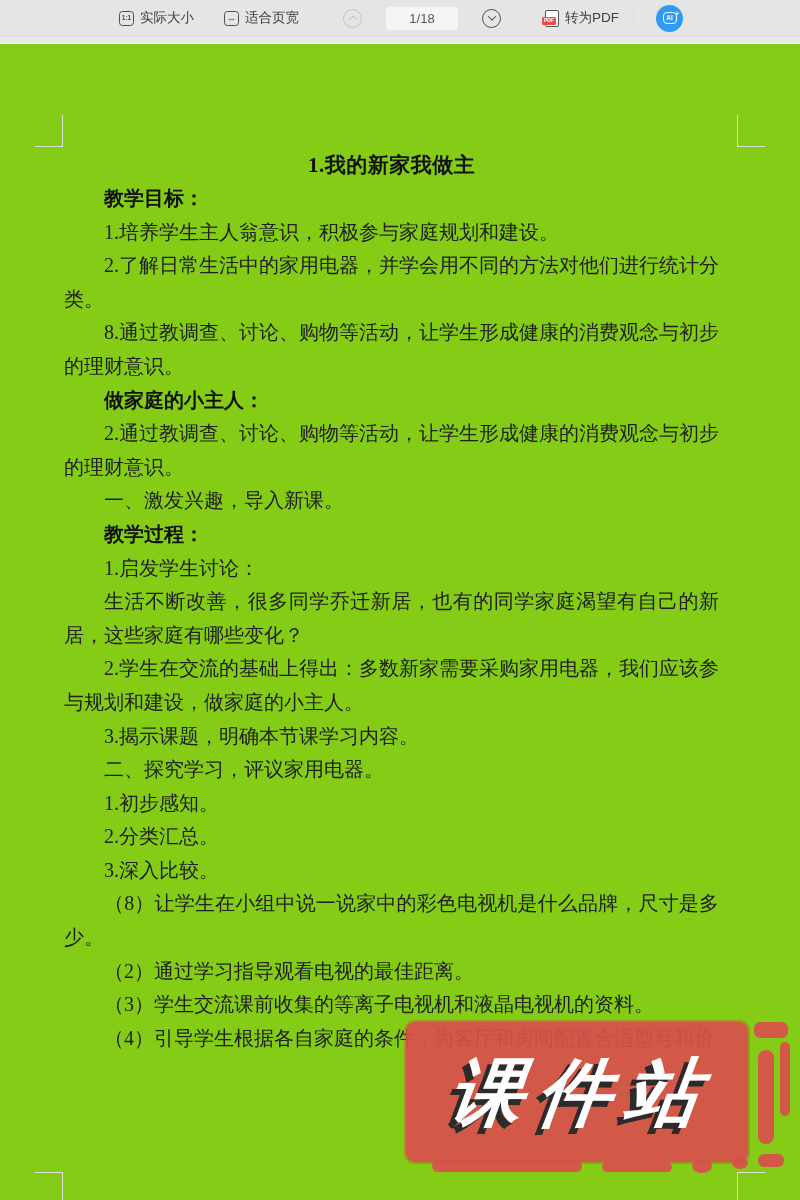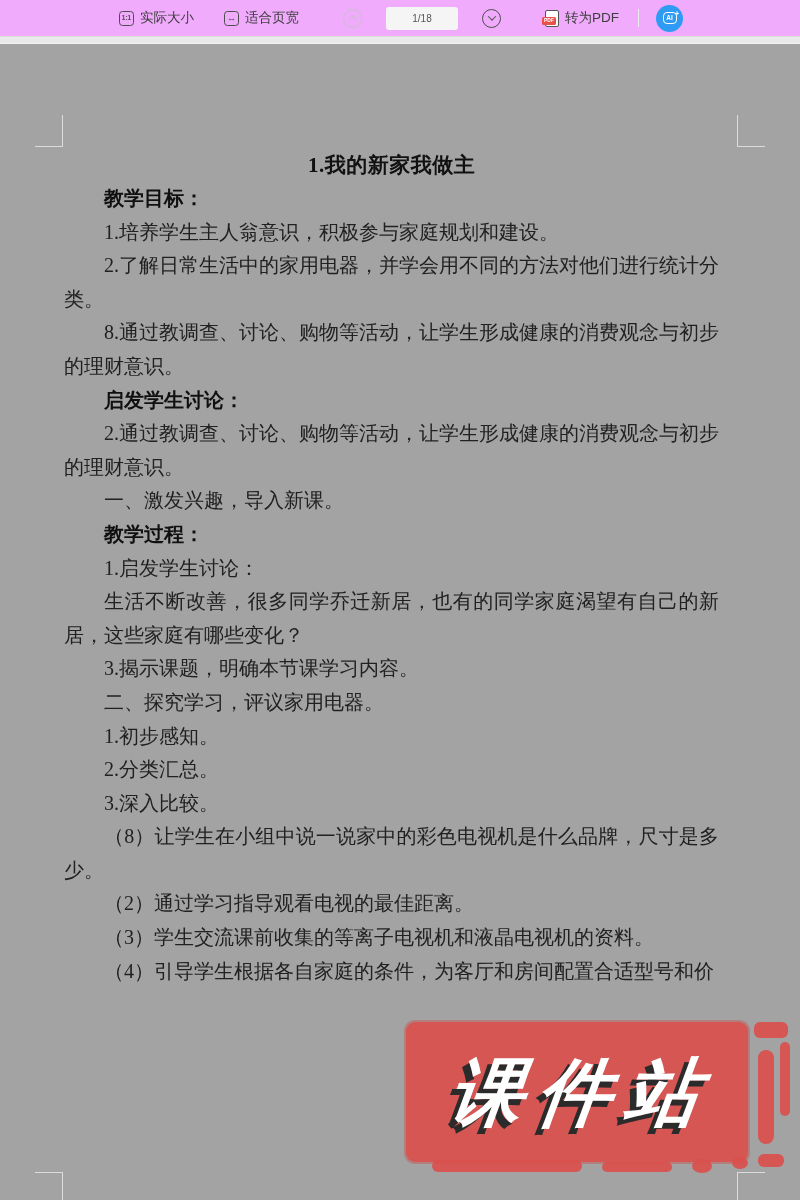--- a/index.html
+++ b/index.html
@@ -2,55 +2,55 @@
 <html><head>
 <meta charset="utf-8">
 <style>
   * { margin:0; padding:0; box-sizing:border-box; }
   html,body { width:800px; height:1200px; overflow:hidden; background:#fff;
               font-family:"Liberation Sans","DejaVu Sans",sans-serif; }
   .app { position:relative; width:800px; height:1200px; background:#fff; }
 
   
   .toolbar { position:absolute; top:0; left:0; width:800px; height:36px;
-             background:#f0abfc; display:flex; align-items:center; justify-content:center; z-index:5; }
+             background:#e5e5e5; display:flex; align-items:center; justify-content:center; z-index:5; }
   .tb-group { display:flex; align-items:center; }
   .tb-btn { display:flex; align-items:center; gap:6px; font-size:13.5px; color:#3e3e3e;
             cursor:pointer; padding:4px 2px; }
   .icon-box { width:15px; height:15px; border:1.4px solid #4d4d4d; border-radius:3.5px;
               display:flex; align-items:center; justify-content:center;
               font-size:6.5px; font-weight:bold; color:#4d4d4d; line-height:1; }
   .sp24 { width:26px; } .sp40 { width:42px; } .sp16 { width:15px; }
   .circle-btn { width:19px; height:19px; border-radius:50%; display:flex;
                 align-items:center; justify-content:center; cursor:pointer; }
   .circle-btn.up   { border:1.4px solid #c3c3c3; }
   .circle-btn.down { border:1.4px solid #4d4d4d; }
   .chev { width:6px; height:6px; border-left:1.6px solid #c3c3c3; border-top:1.6px solid #c3c3c3; }
   .chev.up   { transform:rotate(45deg) translate(1px,1px); }
   .chev.down { border-color:#4d4d4d; transform:rotate(225deg) translate(1px,1px); }
   .page-box { background:#f5f5f6; border-radius:3px; min-width:72px; height:23px;
               display:flex; align-items:center; justify-content:center;
-              font-size:10px; color:#565656; margin:8px 24px; }
+              font-size:13px; color:#565656; margin:8px 24px; }
   .pdf-icon { position:relative; width:14px; height:17px; border:1.3px solid #555;
               border-radius:2px; background:#fff; }
   .pdf-chip { position:absolute; left:-4px; bottom:1px; background:#e8504b; color:#fff;
               font-size:5px; font-weight:bold; line-height:1; padding:1.5px 2px; border-radius:1.5px; }
   .vdivider { width:1px; height:18px; background:#ececec; margin:0 2px; }
   .ai-btn { width:27px; height:27px; border-radius:50%; background:#2f9bf4;
             display:flex; align-items:center; justify-content:center; cursor:pointer; position:relative; }
   .ai-core { width:14px; height:12px; border:1.4px solid #fff; border-radius:4px;
              display:flex; align-items:center; justify-content:center;
              color:#fff; font-size:6.5px; font-weight:bold; line-height:1; }
   .ai-spark { position:absolute; top:5px; right:4px; color:#fff; font-size:7px; line-height:1; font-weight:bold; }
 
   .tb-strip { position:absolute; top:36px; left:0; width:800px; height:8px;
               background:#e9e9e9; border-top:1px solid #dedede; border-bottom:1px solid #f2f2f2; }
 
   
-  .page { position:absolute; top:44px; left:0; width:800px; height:1156px; background:#a3a3a3; }
+  .page { position:absolute; top:44px; left:0; width:800px; height:1156px; background:#84cc16; }
   .corner { position:absolute; width:28px; height:32px; }
   .corner.tl { left:35px;  top:71px;  border-right:1px solid #dcdcdc; border-bottom:1px solid #dcdcdc; }
   .corner.tr { left:737px; top:71px;  border-left:1px solid #dcdcdc;  border-bottom:1px solid #dcdcdc; }
   .corner.bl { left:35px;  top:1128px; height:28px; border-right:1px solid #dcdcdc; border-top:1px solid #dcdcdc; }
   .corner.br { left:737px; top:1128px; height:28px; border-left:1px solid #dcdcdc;  border-top:1px solid #dcdcdc; }
 
   .doc { position:absolute; top:104px; left:64px; width:681px;
          font-family:"Liberation Serif","DejaVu Serif",serif; color:#212121;
          font-size:20px; line-height:33.6px; }
   .doc-inner { width:100%; padding-right:26px; }
@@ -127,26 +127,27 @@
     <div class="corner br"></div>
 
     <div class="doc">
       <div class="doc-inner" id="doc-inner">
         <div class="doc-title">1.我的新家我做主</div>
 
       <p class="para heading">教学目标：</p>
           <p class="para body">1.培养学生主人翁意识，积极参与家庭规划和建设。</p>
           <p class="para body">2.了解日常生活中的家用电器，并学会用不同的方法对他们进行统计分类。</p>
           <p class="para body">8.通过教调查、讨论、购物等活动，让学生形成健康的消费观念与初步的理财意识。</p>
-          <p class="para heading">启发学生讨论：</p>
+          <p class="para heading">做家庭的小主人：</p>
           <p class="para body">2.通过教调查、讨论、购物等活动，让学生形成健康的消费观念与初步的理财意识。</p>
           <p class="para body">一、激发兴趣，导入新课。</p>
           <p class="para heading">教学过程：</p>
           <p class="para body">1.启发学生讨论：</p>
           <p class="para body">生活不断改善，很多同学乔迁新居，也有的同学家庭渴望有自己的新居，这些家庭有哪些变化？</p>
+          <p class="para body">2.学生在交流的基础上得出：多数新家需要采购家用电器，我们应该参与规划和建设，做家庭的小主人。</p>
           <p class="para body">3.揭示课题，明确本节课学习内容。</p>
           <p class="para body">二、探究学习，评议家用电器。</p>
           <p class="para body">1.初步感知。</p>
           <p class="para body">2.分类汇总。</p>
           <p class="para body">3.深入比较。</p>
           <p class="para body">（8）让学生在小组中说一说家中的彩色电视机是什么品牌，尺寸是多少。</p>
           <p class="para body">（2）通过学习指导观看电视的最佳距离。</p>
           <p class="para body">（3）学生交流课前收集的等离子电视机和液晶电视机的资料。</p>
           <p class="para body">（4）引导学生根据各自家庭的条件，为客厅和房间配置合适型号和价</p>
         </div>

